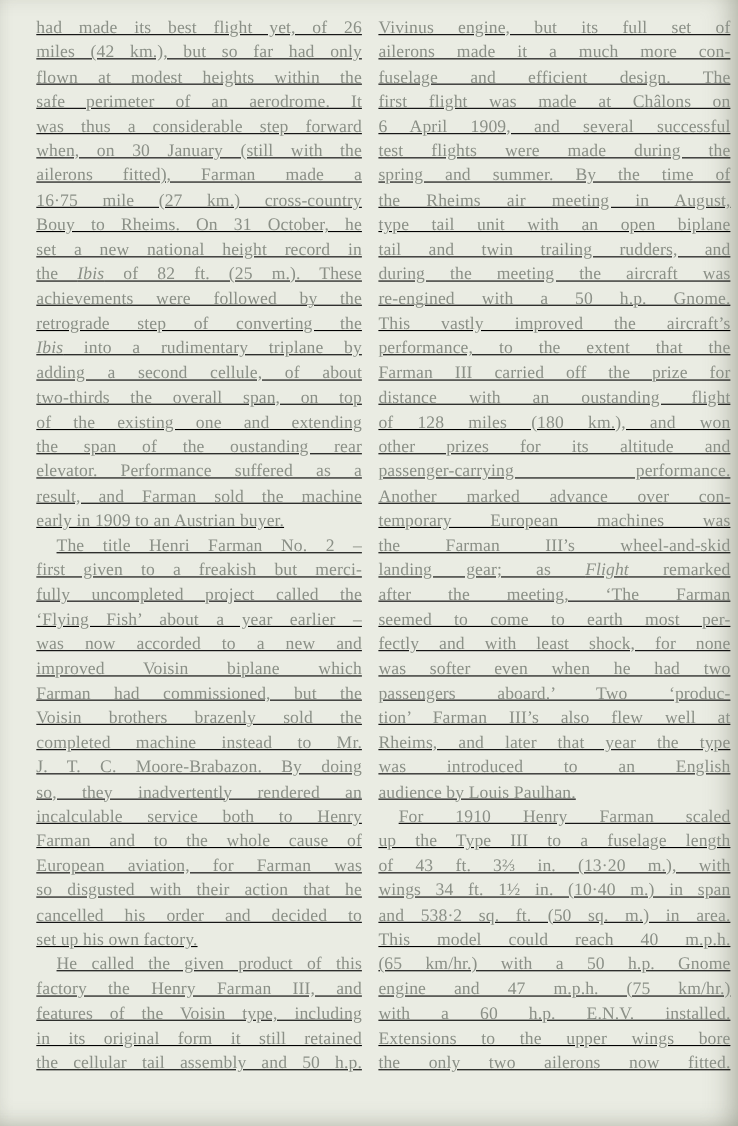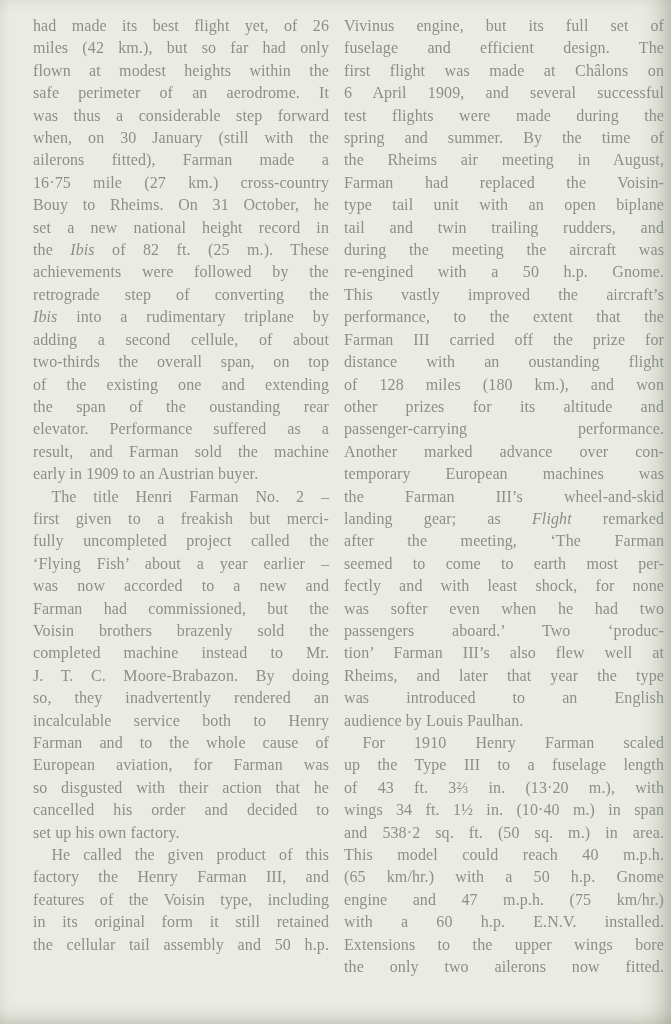--- a/index.html
+++ b/index.html
@@ -19,20 +19,21 @@
     box-sizing: border-box;
     background: var(--paper, #eaece3);
     padding: 15px 0 0 33px;
     display: flex;
     gap: 15px;
     
     box-shadow:
       inset -18px 0 24px -12px rgba(110, 112, 97, 0.45),
       inset 0 -14px 20px -12px rgba(110, 112, 97, 0.30),
       inset 8px 0 16px -12px rgba(110, 112, 97, 0.18);
+    text-decoration: underline;
   }
   .column {
     font-family: "Liberation Serif", "DejaVu Serif", serif;
     font-size: 16px;
     line-height: 22.4px;
     color: var(--ink, #8b9087);
     letter-spacing: 0.1px;
   }
   .column.left  { width: 296px; }
   .column.right { width: 320px; }
@@ -74,46 +75,47 @@
       <div class="line">of the existing one and extending</div>
       <div class="line">the span of the oustanding rear</div>
       <div class="line">elevator. Performance suffered as a</div>
       <div class="line">result, and Farman sold the machine</div>
       <div class="line end">early in 1909 to an Austrian buyer.</div>
       <div class="line indent">The title Henri Farman No. 2 –</div>
       <div class="line">first given to a freakish but merci-</div>
       <div class="line">fully uncompleted project called the</div>
       <div class="line">‘Flying Fish’ about a year earlier –</div>
       <div class="line">was now accorded to a new and</div>
+      <div class="line">improved Voisin biplane which</div>
       <div class="line">Farman had commissioned, but the</div>
       <div class="line">Voisin brothers brazenly sold the</div>
       <div class="line">completed machine instead to Mr.</div>
       <div class="line">J. T. C. Moore-Brabazon. By doing</div>
       <div class="line">so, they inadvertently rendered an</div>
       <div class="line">incalculable service both to Henry</div>
       <div class="line">Farman and to the whole cause of</div>
       <div class="line">European aviation, for Farman was</div>
       <div class="line">so disgusted with their action that he</div>
       <div class="line">cancelled his order and decided to</div>
       <div class="line end">set up his own factory.</div>
       <div class="line indent">He called the given product of this</div>
       <div class="line">factory the Henry Farman III, and</div>
       <div class="line">features of the Voisin type, including</div>
       <div class="line">in its original form it still retained</div>
       <div class="line">the cellular tail assembly and 50 h.p.</div>
     </div>
   <div class="column right">
       <div class="line">Vivinus engine, but its full set of</div>
+      <div class="line">ailerons made it a much more con-</div>
       <div class="line">fuselage and efficient design. The</div>
       <div class="line">first flight was made at Châlons on</div>
       <div class="line">6 April 1909, and several successful</div>
       <div class="line">test flights were made during the</div>
       <div class="line">spring and summer. By the time of</div>
       <div class="line">the Rheims air meeting in August,</div>
-      <div class="line">Farman had replaced the Voisin-</div>
       <div class="line">type tail unit with an open biplane</div>
       <div class="line">tail and twin trailing rudders, and</div>
       <div class="line">during the meeting the aircraft was</div>
       <div class="line">re-engined with a 50 h.p. Gnome.</div>
       <div class="line">This vastly improved the aircraft’s</div>
       <div class="line">performance, to the extent that the</div>
       <div class="line">Farman III carried off the prize for</div>
       <div class="line">distance with an oustanding flight</div>
       <div class="line">of 128 miles (180 km.), and won</div>
       <div class="line">other prizes for its altitude and</div>

